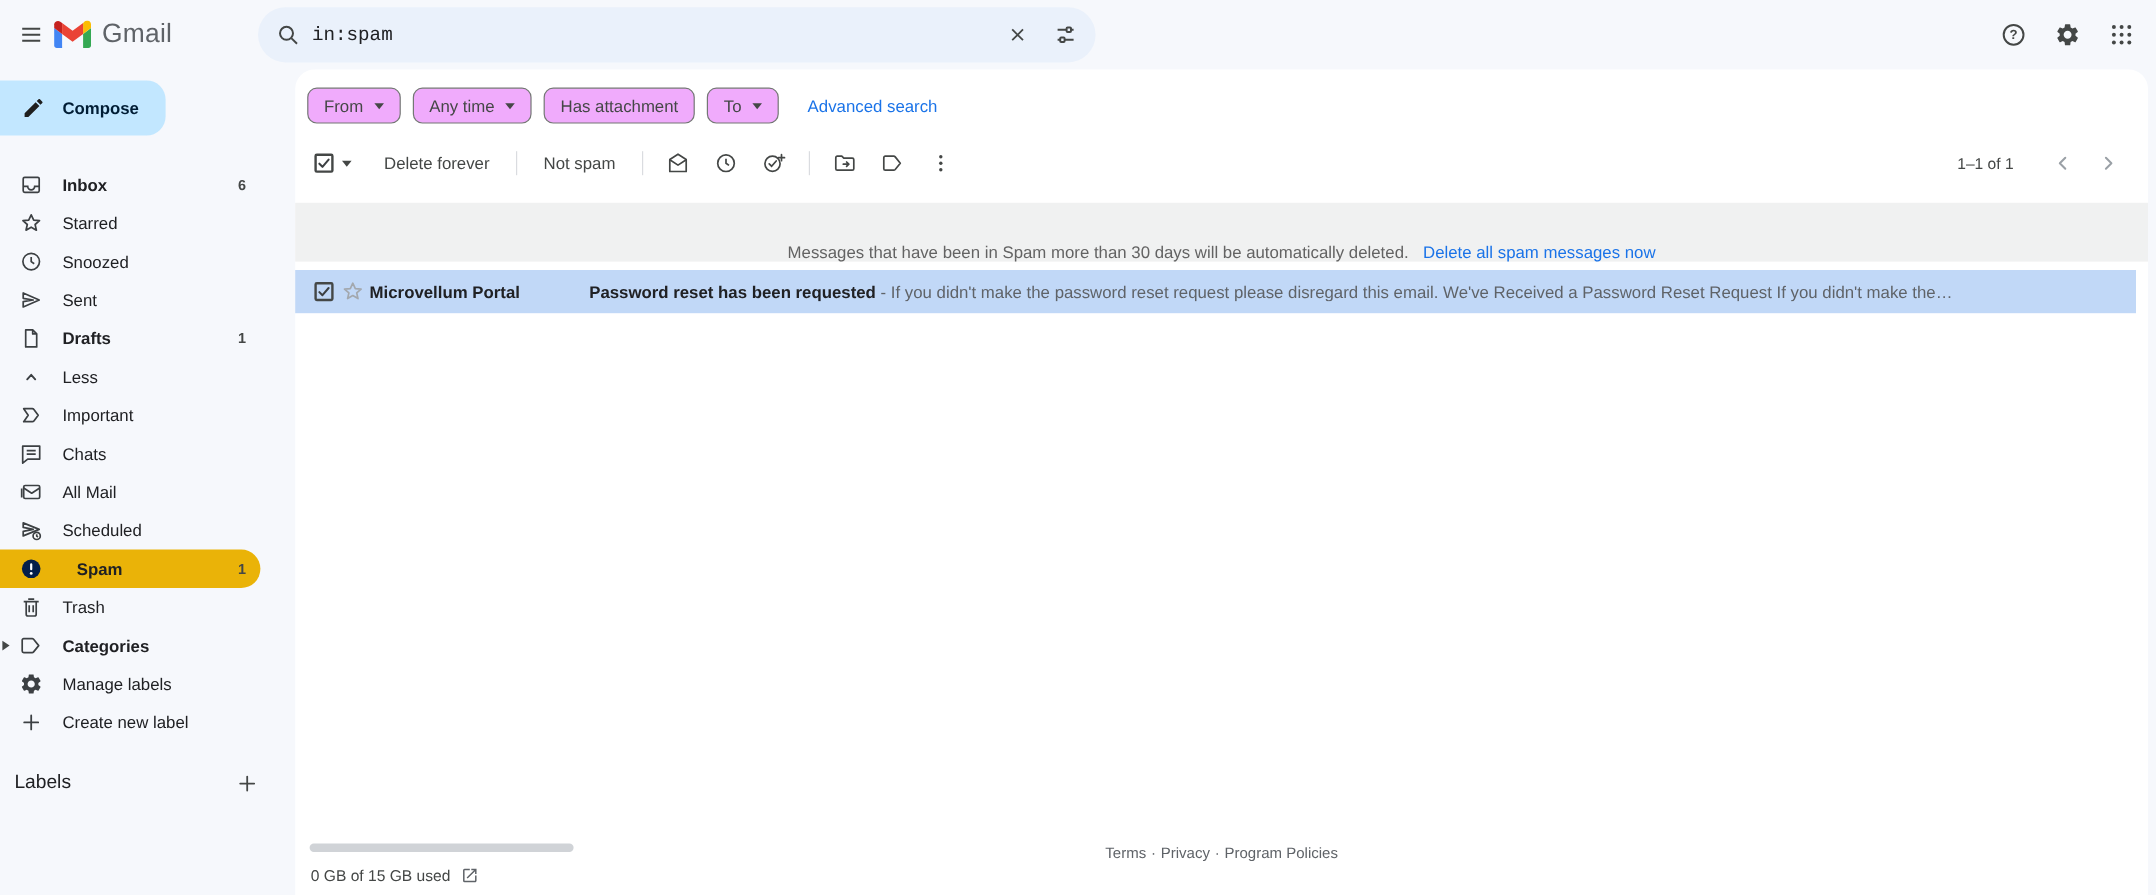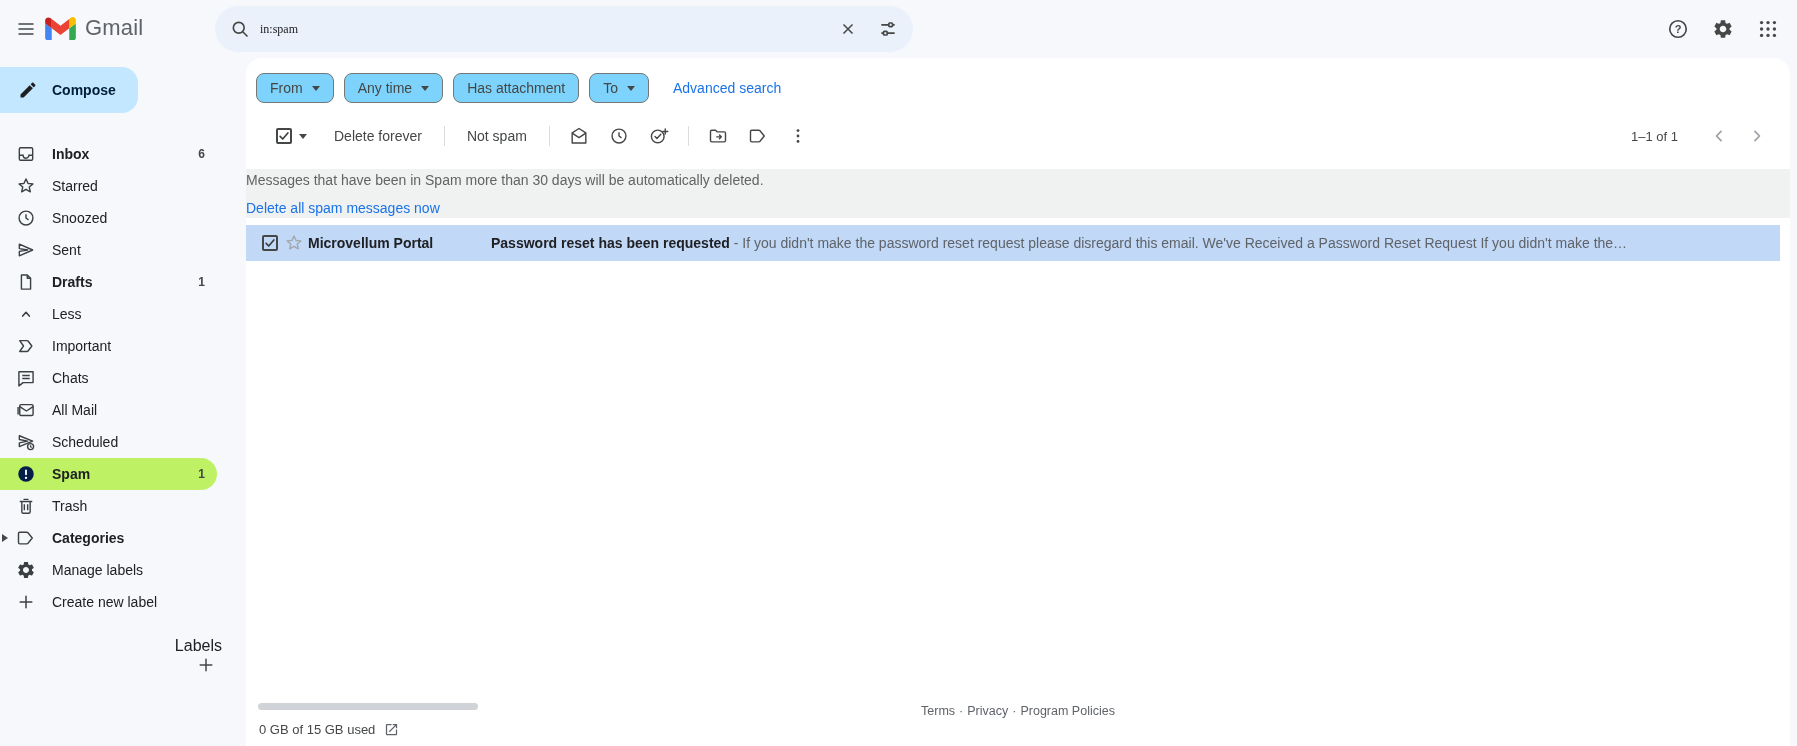--- a/index.html
+++ b/index.html
@@ -15,67 +15,67 @@
   
   .topbar { position:absolute; top:0; left:0; width:100%; height:58px; }
   .round-btn { width:40px; height:40px; border-radius:50%; display:flex; align-items:center; justify-content:center; color:#444746; }
   .hamburger { position:absolute; left:6px; top:9px; }
   .logo { position:absolute; left:45px; top:15px; display:flex; align-items:center; gap:9px; }
   .logo-text { font-size:22px; color:#5f6368; letter-spacing:.2px; }
 
   .searchbar { position:absolute; left:215px; top:6px; width:698px; height:46px;
     background:#eaf1fb; border-radius:23px; display:flex; align-items:center; padding:0 5px; }
   .search-input { flex:1; border:none; outline:none; background:transparent;
-    font-size:12px; color:#202124; font-family:Liberation Serif, serif; min-width:0; }
+    font-size:16px; color:#202124; font-family:Liberation Mono, monospace; min-width:0; }
   .topbar-right { position:absolute; right:9px; top:9px; display:flex; gap:5px; }
 
   
   .sidebar { position:absolute; top:58px; left:0; width:246px; bottom:0; }
   .compose { position:absolute; top:9px; left:0; width:138px; height:46px;
     background:#c2e7ff; border-radius:0 16px 16px 0; display:flex; align-items:center;
     gap:14px; padding-left:18px; font-size:14px; font-weight:600; color:#001d35; }
   .nav { position:absolute; top:80px; left:0; width:246px; }
   .nav-item { height:32px; width:217px; display:flex; align-items:center;
     border-radius:0 16px 16px 0; font-size:14px; color:#202124; cursor:pointer; position:relative; }
   .nav-item .ic { width:20px; height:20px; margin:0 16px; flex:none; color:#3c4043; }
   .nav-item .lbl { flex:1; white-space:nowrap; }
   .nav-item .cnt { font-size:12px; color:#444746; padding-right:12px; }
   .nav-item.bold .lbl, .nav-item.bold .cnt { font-weight:700; }
-  .nav-item.selected { background:#bef264; }
+  .nav-item.selected { background:#eab308;gap:12px; }
   .expander { position:absolute; left:2px; top:50%; margin-top:-4px;
     width:0; height:0; border-top:4px solid transparent; border-bottom:4px solid transparent;
     border-left:6px solid #444746; }
   .labels-head { position:absolute; top:579px; left:12px; width:210px; height:32px;
-    display:flex; align-items:flex-end; justify-content:space-between; font-size:16px; color:#202124;flex-direction:column; }
+    display:flex; align-items:center; justify-content:space-between; font-size:16px; color:#202124; }
 
   
   .card { position:absolute; left:246px; top:58px; width:1544px; height:688px;
     background:#fff; border-radius:16px 16px 0 0; }
 
   .chips { position:absolute; top:15px; left:10px; display:flex; align-items:center; gap:10px; }
-  .chip { height:30px; border:1px solid #747775; border-radius:8px; background:#7dd3fc;
+  .chip { height:30px; border:1px solid #747775; border-radius:8px; background:#f0abfc;
     display:flex; align-items:center; gap:9px; padding:0 13px; font-size:14px; color:#444746; cursor:pointer; }
   .caret { width:0; height:0; border-left:4.5px solid transparent; border-right:4.5px solid transparent;
     border-top:5px solid #444746; }
   .advanced { margin-left:14px; font-size:14px; color:#1a73e8; text-decoration:none; cursor:pointer; }
 
-  .toolbar { position:absolute; top:56px; left:14px; right:0; height:44px;
+  .toolbar { position:absolute; top:56px; left:0; right:0; height:44px;
     display:flex; align-items:center; padding-left:16px; }
   .cb { width:16px; height:16px; border:2px solid #444746; border-radius:2px; background:transparent;
     display:flex; align-items:center; justify-content:center; flex:none; }
   .sel-ctl { display:flex; align-items:center; gap:7px; margin-right:14px; cursor:pointer; }
   .tbtn { font-size:14px; color:#444746; padding:9px 13px; border-radius:16px; }
   .tsep { width:1px; height:20px; background:#dadce0; margin:0 9px; }
   .ibtn { width:40px; height:40px; border-radius:50%; display:flex; align-items:center; justify-content:center; color:#444746; }
   .pagination { position:absolute; right:14px; top:0; height:44px; display:flex; align-items:center; }
   .pg-text { font-size:13px; color:#444746; margin-right:22px; white-space:nowrap; }
   .pg-btn { width:38px; height:38px; border-radius:50%; display:flex; align-items:center; justify-content:center; color:#9aa0a6; }
 
   .banner { position:absolute; top:111px; left:0; right:0; height:49px; background:#f0f1f1;
-    display:flex; align-items:flex-start; justify-content:center; gap:12px; font-size:14px; color:#636363;flex-direction:column; }
+    display:flex; align-items:flex-end; justify-content:center; gap:12px; font-size:14px; color:#636363; }
   .banner-link { color:#1a73e8; text-decoration:none; cursor:pointer; white-space:nowrap; }
 
   .mailrow { position:absolute; top:167px; left:0; width:1534px; height:36px; background:#c1d8f7;
     display:flex; align-items:center; padding-left:16px; cursor:pointer; font-size:14px; }
   .mailrow .cb { margin-right:6px; }
   .row-star { width:20px; height:20px; margin-right:4px; color:#a3a8ae; flex:none; }
   .sender { width:173px; font-weight:700; color:#202124; white-space:nowrap; overflow:hidden; flex:none; }
   .subjwrap { flex:1; white-space:nowrap; overflow:hidden; padding-right:12px;margin-left:10px; }
   .subj { font-weight:700; color:#202124; }
   .snip, .subj-sep { color:#5f6368; }

